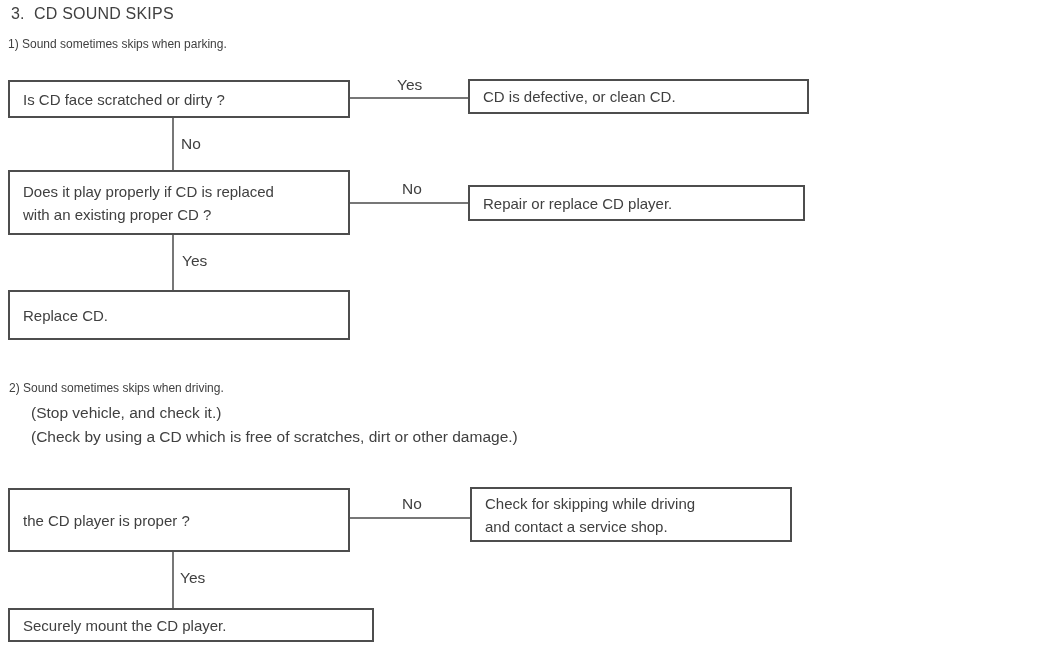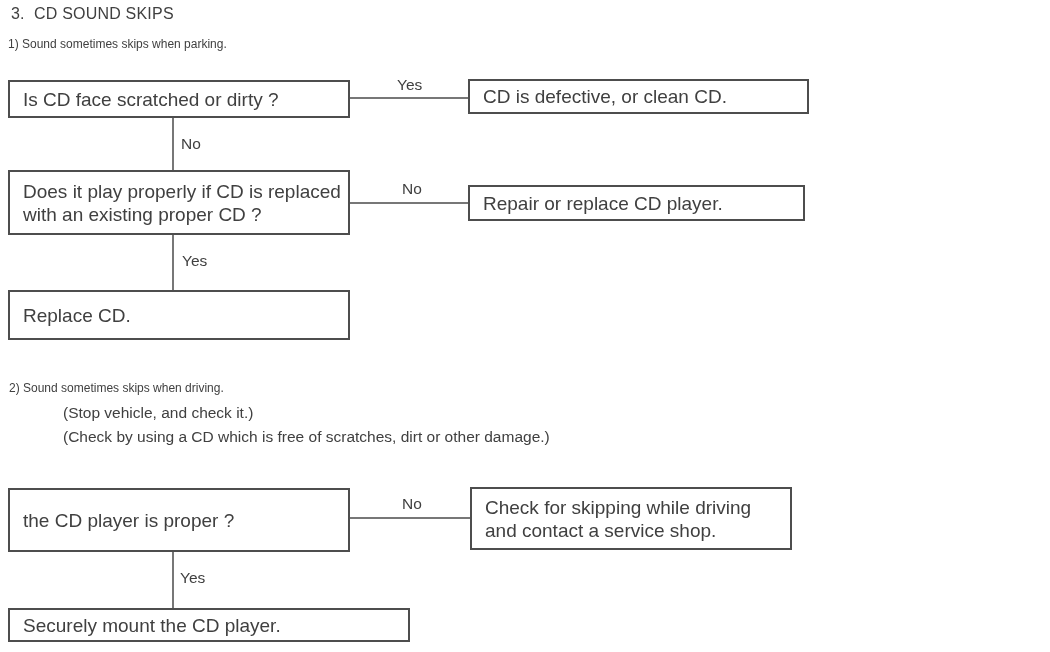--- a/index.html
+++ b/index.html
@@ -24,45 +24,44 @@
     position: absolute;
     font-size: 12px;
     white-space: pre;
   }
   #h-s1 { left: 8px; top: 37px; }
   #h-s2 { left: 9px; top: 381px; }
   .note {
     position: absolute;
     font-size: 15.5px;
     white-space: pre;
-    margin-left: 32px;
   }
   #note1 { left: 31px; top: 404px; }
   #note2 { left: 31px; top: 428px; }
 
   .box {
     position: absolute;
     border: 2px solid #4d4d4d;
     background: #ffffff;
     box-sizing: border-box;
     display: flex;
     flex-direction: column;
     justify-content: center;
     padding-left: 13px;
-    font-size: 19px;
+    font-size: 15px;
     line-height: 23px;
   }
   #b-q1 { left: 8px;   top: 80px;  width: 342px; height: 38px; }
   #b-r1 { left: 468px; top: 79px;  width: 341px; height: 35px; }
   #b-q2 { left: 8px;   top: 170px; width: 342px; height: 65px; }
   #b-r2 { left: 468px; top: 185px; width: 337px; height: 36px; }
   #b-a1 { left: 8px;   top: 290px; width: 342px; height: 50px; }
   #b-q3 { left: 8px;   top: 488px; width: 342px; height: 64px; }
-  #b-r3 { left: 470px; top: 487px; width: 322px; height: 63px; }
-  #b-a2 { left: 8px;   top: 608px; width: 402px; height: 34px; }
+  #b-r3 { left: 470px; top: 487px; width: 322px; height: 55px; }
+  #b-a2 { left: 8px;   top: 608px; width: 366px; height: 34px; }
 
   .hline, .vline {
     position: absolute;
     background: #777777;
   }
   .hline { height: 2px; }
   .vline { width: 2px; }
   #ln-yes1 { left: 350px; top: 97px;  width: 118px; }
   #ln-no1  { left: 172px; top: 118px; height: 52px; }
   #ln-no2  { left: 350px; top: 202px; width: 118px; }

